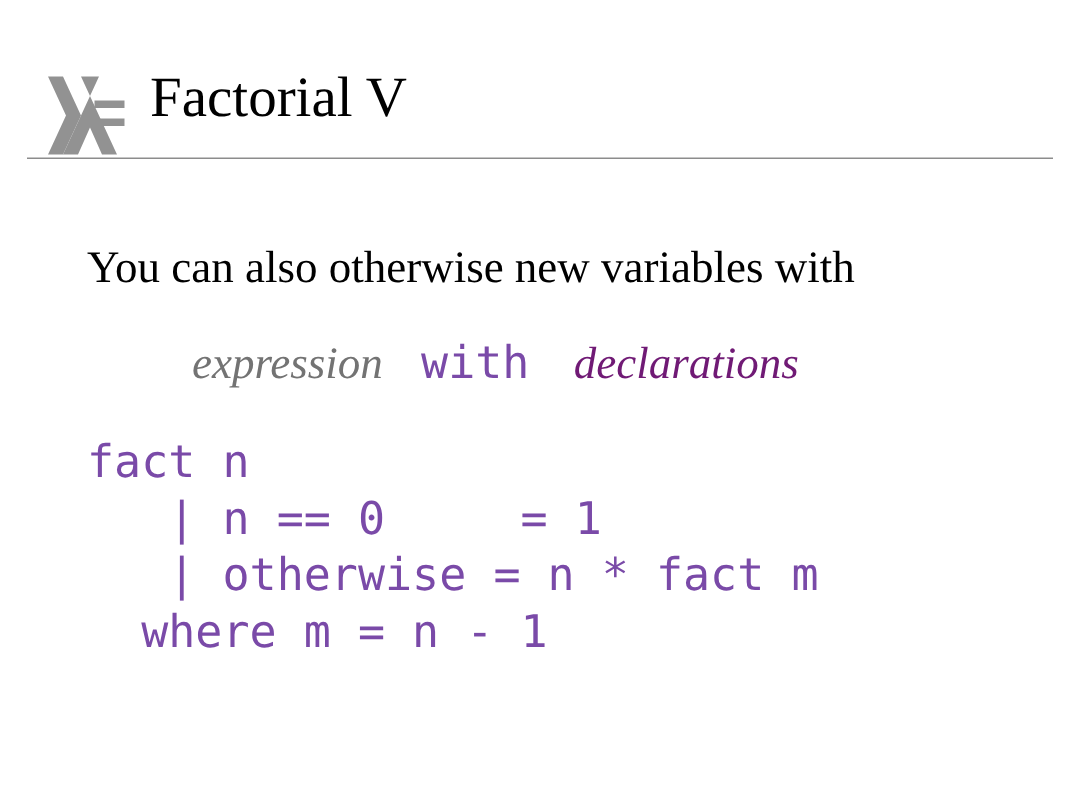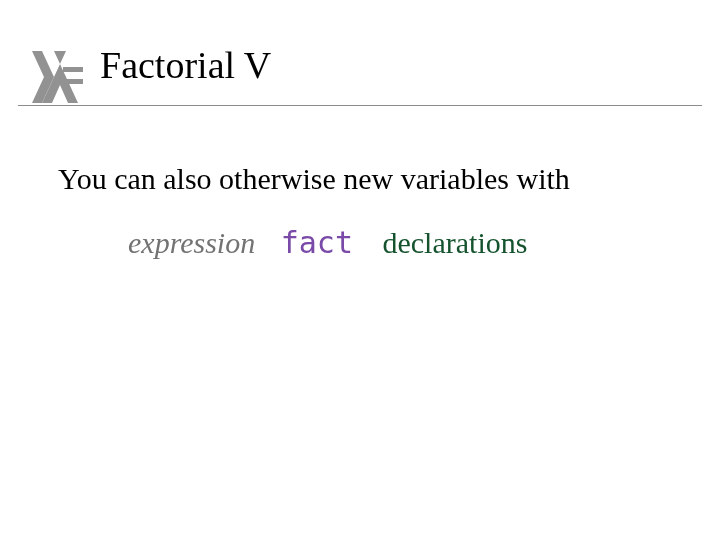--- a/index.html
+++ b/index.html
@@ -62,21 +62,22 @@
     font-style: italic;
     color: #737373; 
   }
   .kw-where {
     font-family: Consolas, "Lucida Console", monospace;
     color: #7a4aa8; 
     font-style: normal;
     margin: 0 12px 0 18px;
   }
   .decl {
-    color: #14532d; 
+    font-style: italic;
+    color: #701a75; 
     margin-left: 10px;
   }
   .code {
     margin-top: 30px;
     font-family: Consolas, "Lucida Console", monospace;
     font-size: 30px;
     line-height: 1.25;
     color: #7a4aa8;
     white-space: pre;
   }
@@ -106,20 +107,24 @@
 
   <div class="title">Factorial V</div>
 
   <div class="rule"></div>
 
   <div class="body">
     <div class="intro">You can also otherwise new variables with</div>
 
     <div class="syntax-line">
       <span class="expr">expression</span>
-      <span class="kw-where">fact</span>
+      <span class="kw-where">with</span>
       <span class="decl">declarations</span>
     </div>
 
+    <div class="code">fact n
+   | n == 0     = 1
+   | otherwise = n * fact m
+  where m = n - 1</div>
   </div>
 
   <div class="pg">34</div>
 </div>
 
 </body></html>

